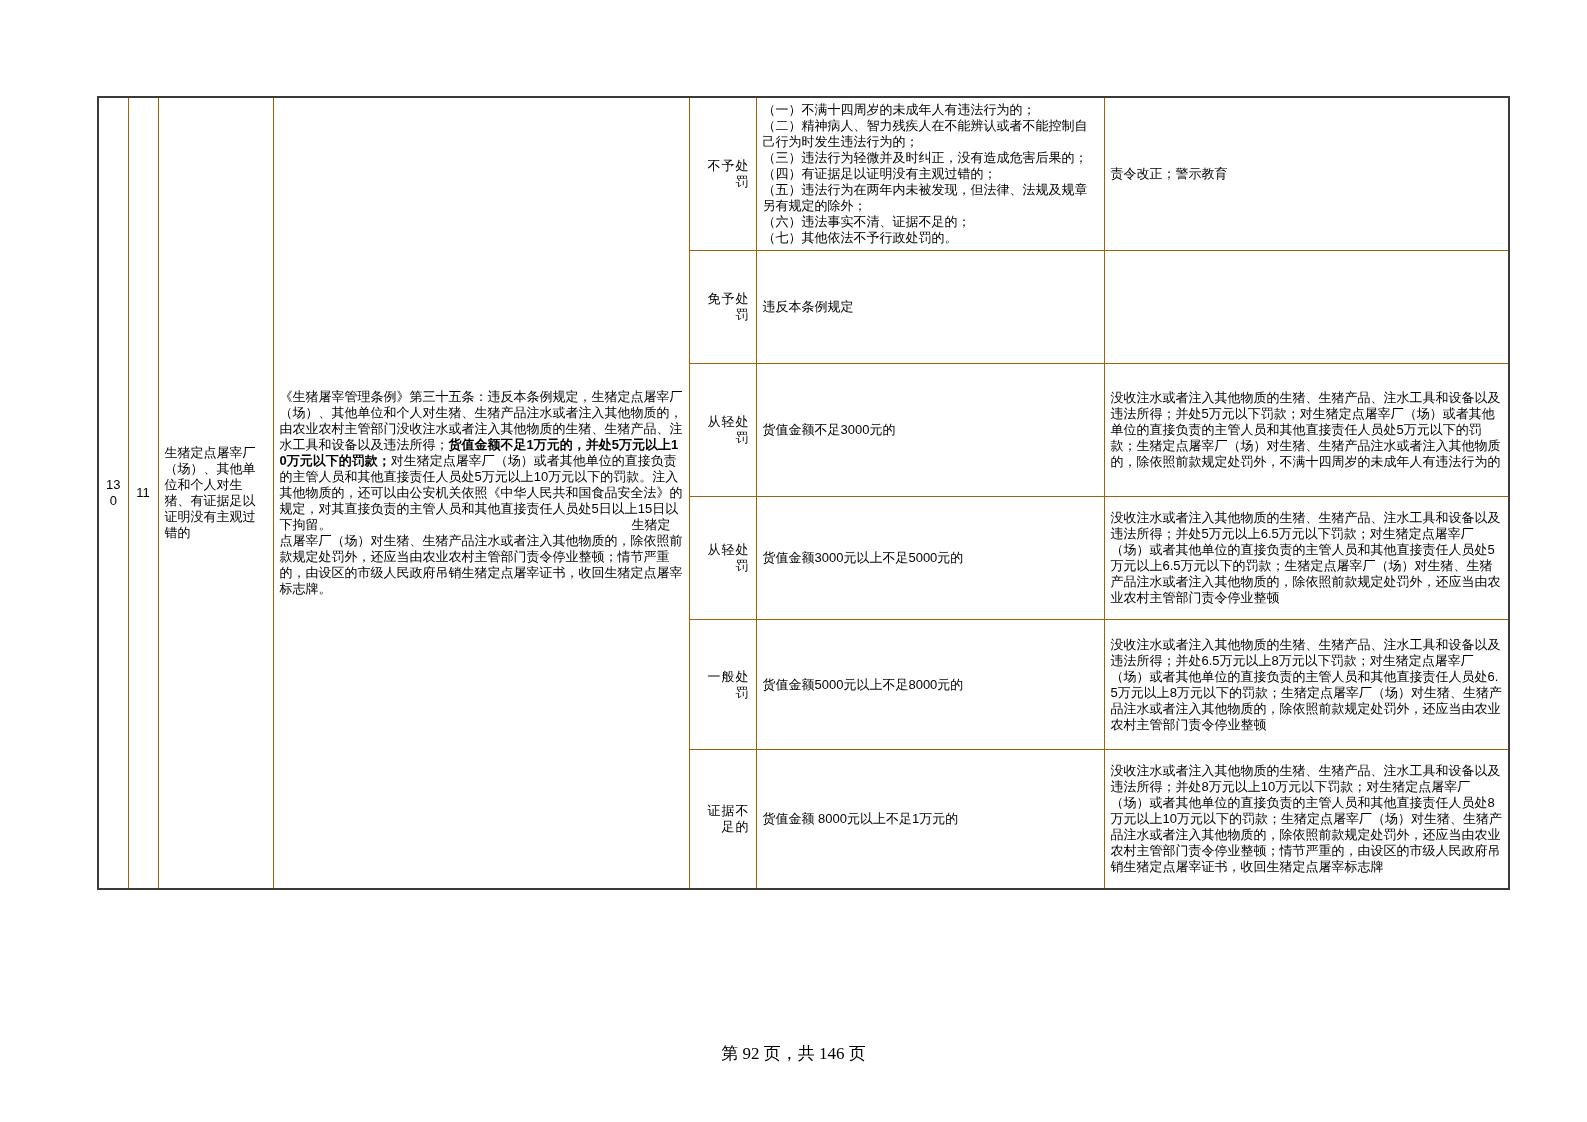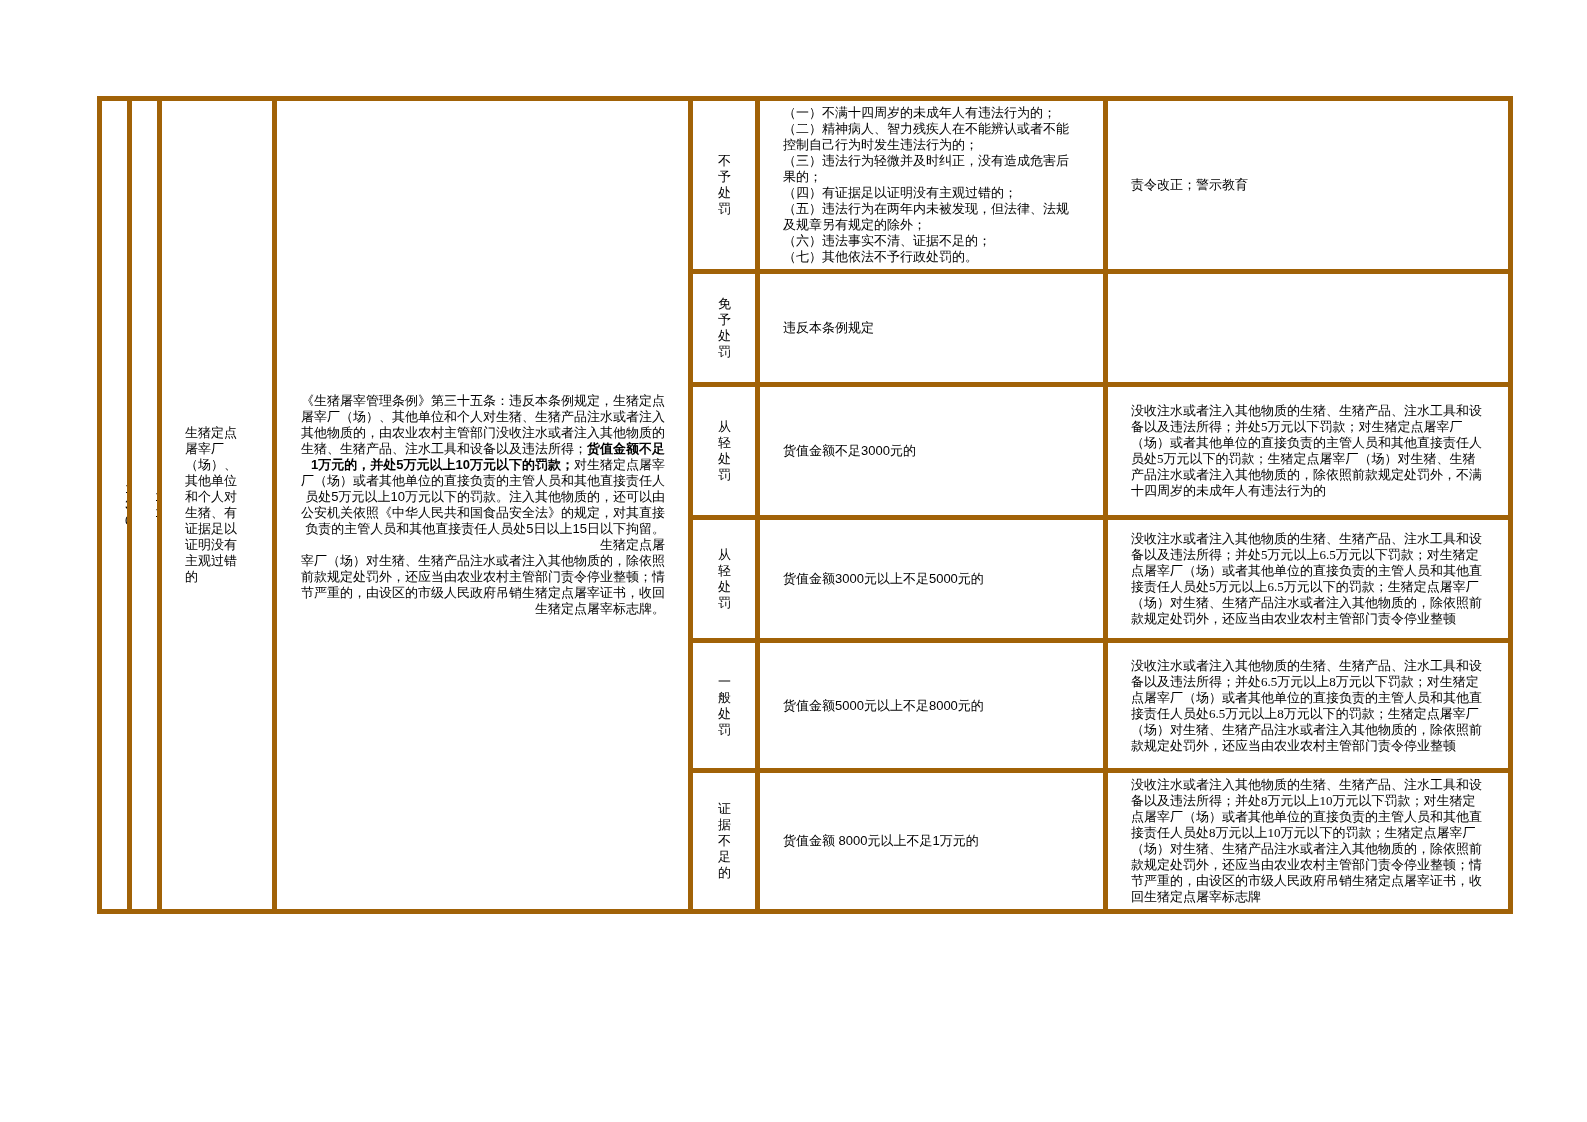--- a/index.html
+++ b/index.html
@@ -15,25 +15,25 @@
   table.penalty-table {
     position: absolute;
     left: 97px;
     top: 96px;
     width: 1411px;
     table-layout: fixed;
     border-collapse: collapse;
     border: 2px solid #3b3b3b;
   }
   table.penalty-table td {
-    border: 5px solid #a16207;
+    border: 1px solid #a16207;
     font-size: 13px;
     line-height: 16px;
     vertical-align: middle;
-    padding: 4px 23px;
+    padding: 4px 6px;
     overflow: hidden;
     word-break: break-all;
   }
   col.c1 { width: 30px; }
   col.c2 { width: 30px; }
   col.c3 { width: 115px; }
   col.c4 { width: 416px; }
   col.c5 { width: 67px; }
   col.c6 { width: 348px; }
   col.c7 { width: 405px; }
@@ -53,37 +53,35 @@
   td.cell-violation {
     vertical-align: bottom;
     padding-bottom: 80px;
     line-height: 17px;
   }
   td.cell-legal {
     vertical-align: middle;
     line-height: 17px;
     padding-left: 7px;
     padding-right: 7px;
-    text-align: right;
   }
   td.cell-level {
     text-align: right;
     letter-spacing: 1px;
     padding-left: 2px;
     padding-right: 2px;
   }
   td.cell-condition {
     white-space: pre-line;
     line-height: 17px;
   }
   td.cell-penalty {
     line-height: 17px;
     padding-left: 7px;
     padding-right: 7px;
-    font-family: Liberation Serif, serif;
   }
   .legal-gap {
     display: inline-block;
     width: 300px;
     height: 1px;
   }
   .page-footer {
     position: absolute;
     top: 1042px;
     left: 0;
@@ -154,14 +152,15 @@
         <td class="cell-penalty">没收注水或者注入其他物质的生猪、生猪产品、注水工具和设备以及违法所得；并处6.5万元以上8万元以下罚款；对生猪定点屠宰厂（场）或者其他单位的直接负责的主管人员和其他直接责任人员处6.5万元以上8万元以下的罚款；生猪定点屠宰厂（场）对生猪、生猪产品注水或者注入其他物质的，除依照前款规定处罚外，还应当由农业农村主管部门责令停业整顿</td>
       </tr>
       <tr class="r6">
         <td class="cell-level"><span>证据不足的</span></td>
         <td class="cell-condition">货值金额 8000元以上不足1万元的</td>
         <td class="cell-penalty">没收注水或者注入其他物质的生猪、生猪产品、注水工具和设备以及违法所得；并处8万元以上10万元以下罚款；对生猪定点屠宰厂（场）或者其他单位的直接负责的主管人员和其他直接责任人员处8万元以上10万元以下的罚款；生猪定点屠宰厂（场）对生猪、生猪产品注水或者注入其他物质的，除依照前款规定处罚外，还应当由农业农村主管部门责令停业整顿；情节严重的，由设区的市级人民政府吊销生猪定点屠宰证书，收回生猪定点屠宰标志牌</td>
       </tr>
     </tbody>
   </table>
 
+  <div class="page-footer">第 92 页，共 146 页</div>
 
 </div>
 
 </body></html>

